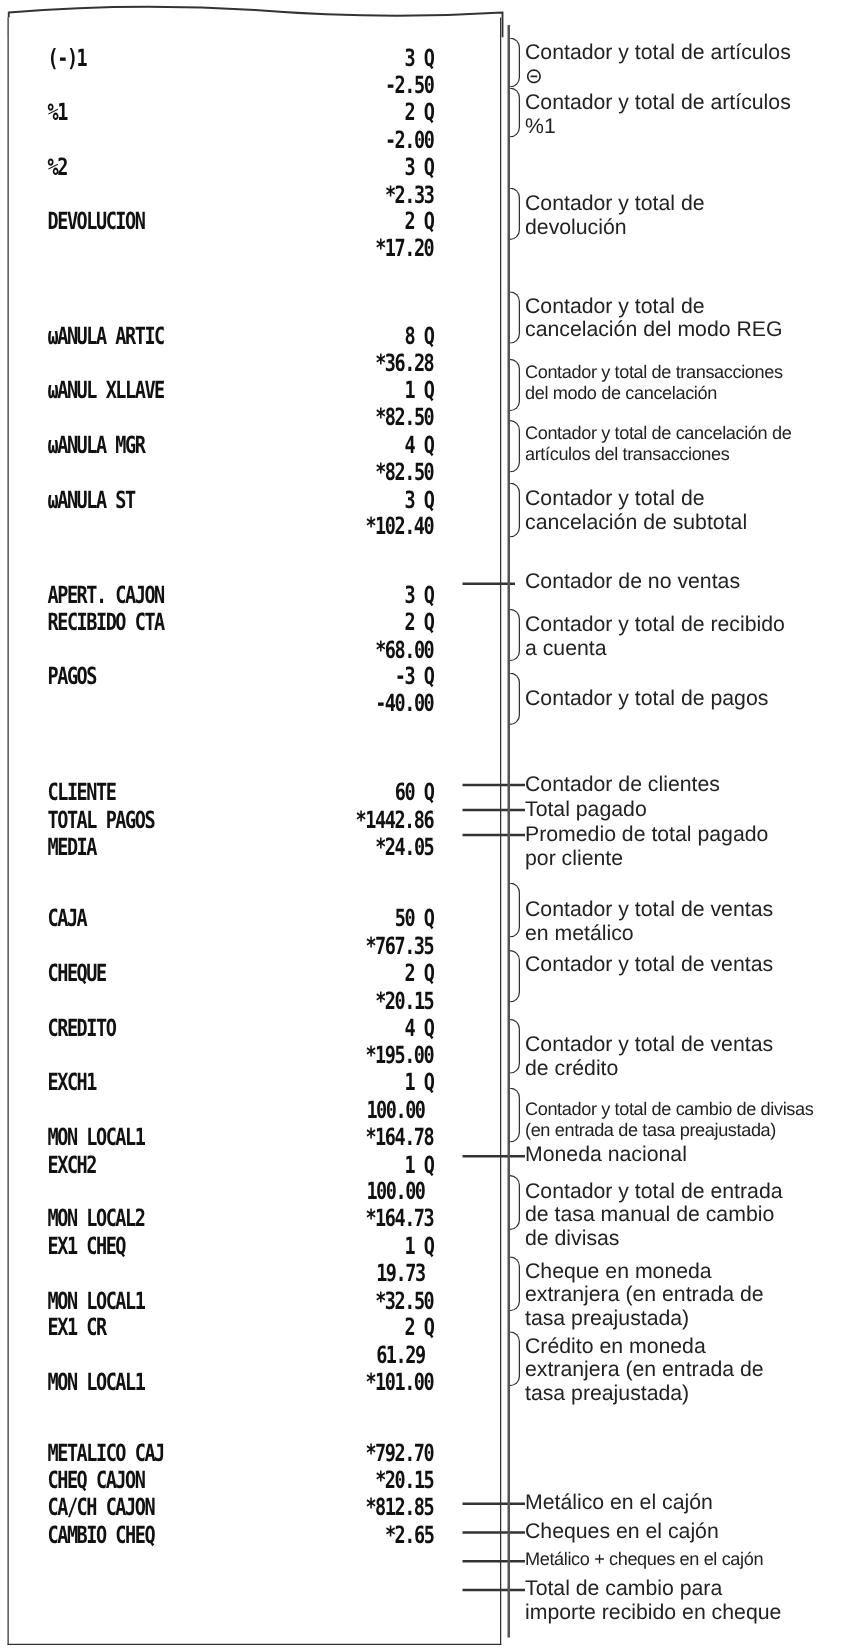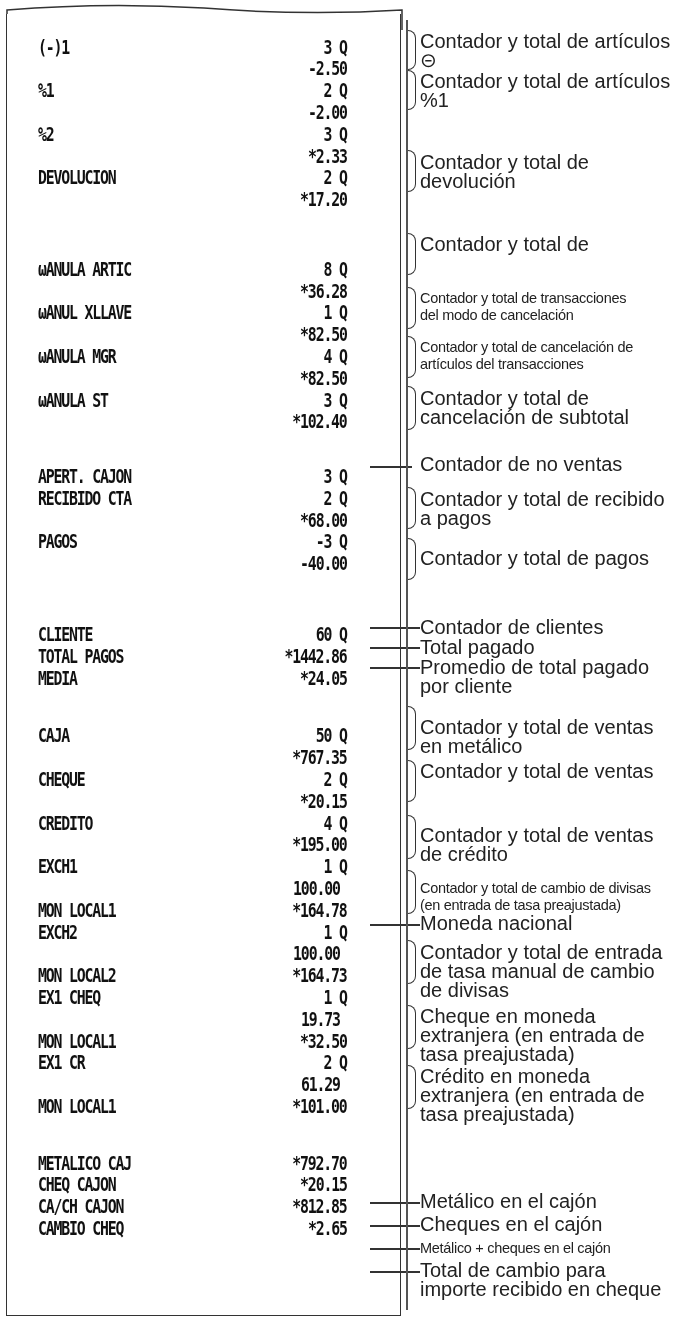--- a/index.html
+++ b/index.html
@@ -2,21 +2,21 @@
 <html><head>
 <meta charset="utf-8">
 <style>
   html, body { margin:0; padding:0; background:#ffffff; }
   body { width:690px; height:1320px; position:relative; overflow:hidden; font-family:"Liberation Sans", sans-serif; color:#111; }
   .paper { position:absolute; left:6px; top:14px; width:395px; height:1302px; border:1.5px solid #333; border-top:none; box-sizing:border-box; background:#fff; }
   .paper-top { position:absolute; left:4px; top:0; width:400px; height:30px; }
   .rows { position:absolute; left:0; top:0; width:690px; height:1320px; }
   .lbl, .val { position:absolute; font-family:"DejaVu Sans Mono", monospace; font-weight:bold; font-size:19px; letter-spacing:-1.5px; transform:scaleX(0.78); transform-origin:left center; white-space:pre; line-height:20px; color:#111; }
   .val { transform-origin:right center; text-align:right; }
-  .ann { position:absolute; font-size:20px; line-height:19px; color:#222; white-space:nowrap; }
+  .ann { position:absolute; font-size:17px; line-height:19px; color:#222; white-space:nowrap; }
   .ann.small { font-size:14.5px; line-height:17px; letter-spacing:-0.3px; }
   .brace { position:absolute; width:8px; border:1.3px solid #333; border-left:none; border-radius:0 8px 8px 0; box-sizing:border-box; }
   .leader { position:absolute; height:1.5px; background:#333; }
 </style>
 </head>
 <body>
 
 <svg class="paper-top" viewBox="0 0 400 30" width="400" height="30">
   <path d="M3 30 L3 10 Q 100 2 200 8 Q 300 16 398 10 L398 30" fill="#fff" stroke="#333" stroke-width="1.5"></path>
 </svg>
@@ -144,20 +144,21 @@
 
   <div class="brace" style="left:408px;top:150px;height:42px"></div>
   <div class="ann" style="left:420px;top:153px">
       <div>Contador y total de</div>
       <div>devolución</div>
     </div>
 
   <div class="brace" style="left:408px;top:233px;height:42px"></div>
   <div class="ann" style="left:420px;top:235px">
       <div>Contador y total de</div>
+      <div>cancelación del modo REG</div>
     </div>
 
   <div class="brace" style="left:408px;top:287px;height:42px"></div>
   <div class="ann small" style="left:420px;top:290px">
       <div>Contador y total de transacciones</div>
       <div>del modo de cancelación</div>
     </div>
 
   <div class="brace" style="left:408px;top:336px;height:42px"></div>
   <div class="ann small" style="left:420px;top:339px">
@@ -172,21 +173,21 @@
     </div>
 
   <div class="leader" style="left:370px;top:466px;width:42px"></div>
   <div class="ann" style="left:420px;top:455px">
       <div>Contador de no ventas</div>
     </div>
 
   <div class="brace" style="left:408px;top:487px;height:42px"></div>
   <div class="ann" style="left:420px;top:490px">
       <div>Contador y total de recibido</div>
-      <div>a pagos</div>
+      <div>a cuenta</div>
     </div>
 
   <div class="brace" style="left:408px;top:538px;height:42px"></div>
   <div class="ann" style="left:420px;top:549px">
       <div>Contador y total de pagos</div>
     </div>
 
   <div class="leader" style="left:370px;top:627px;width:50px"></div>
   <div class="ann" style="left:420px;top:618px">
       <div>Contador de clientes</div>

